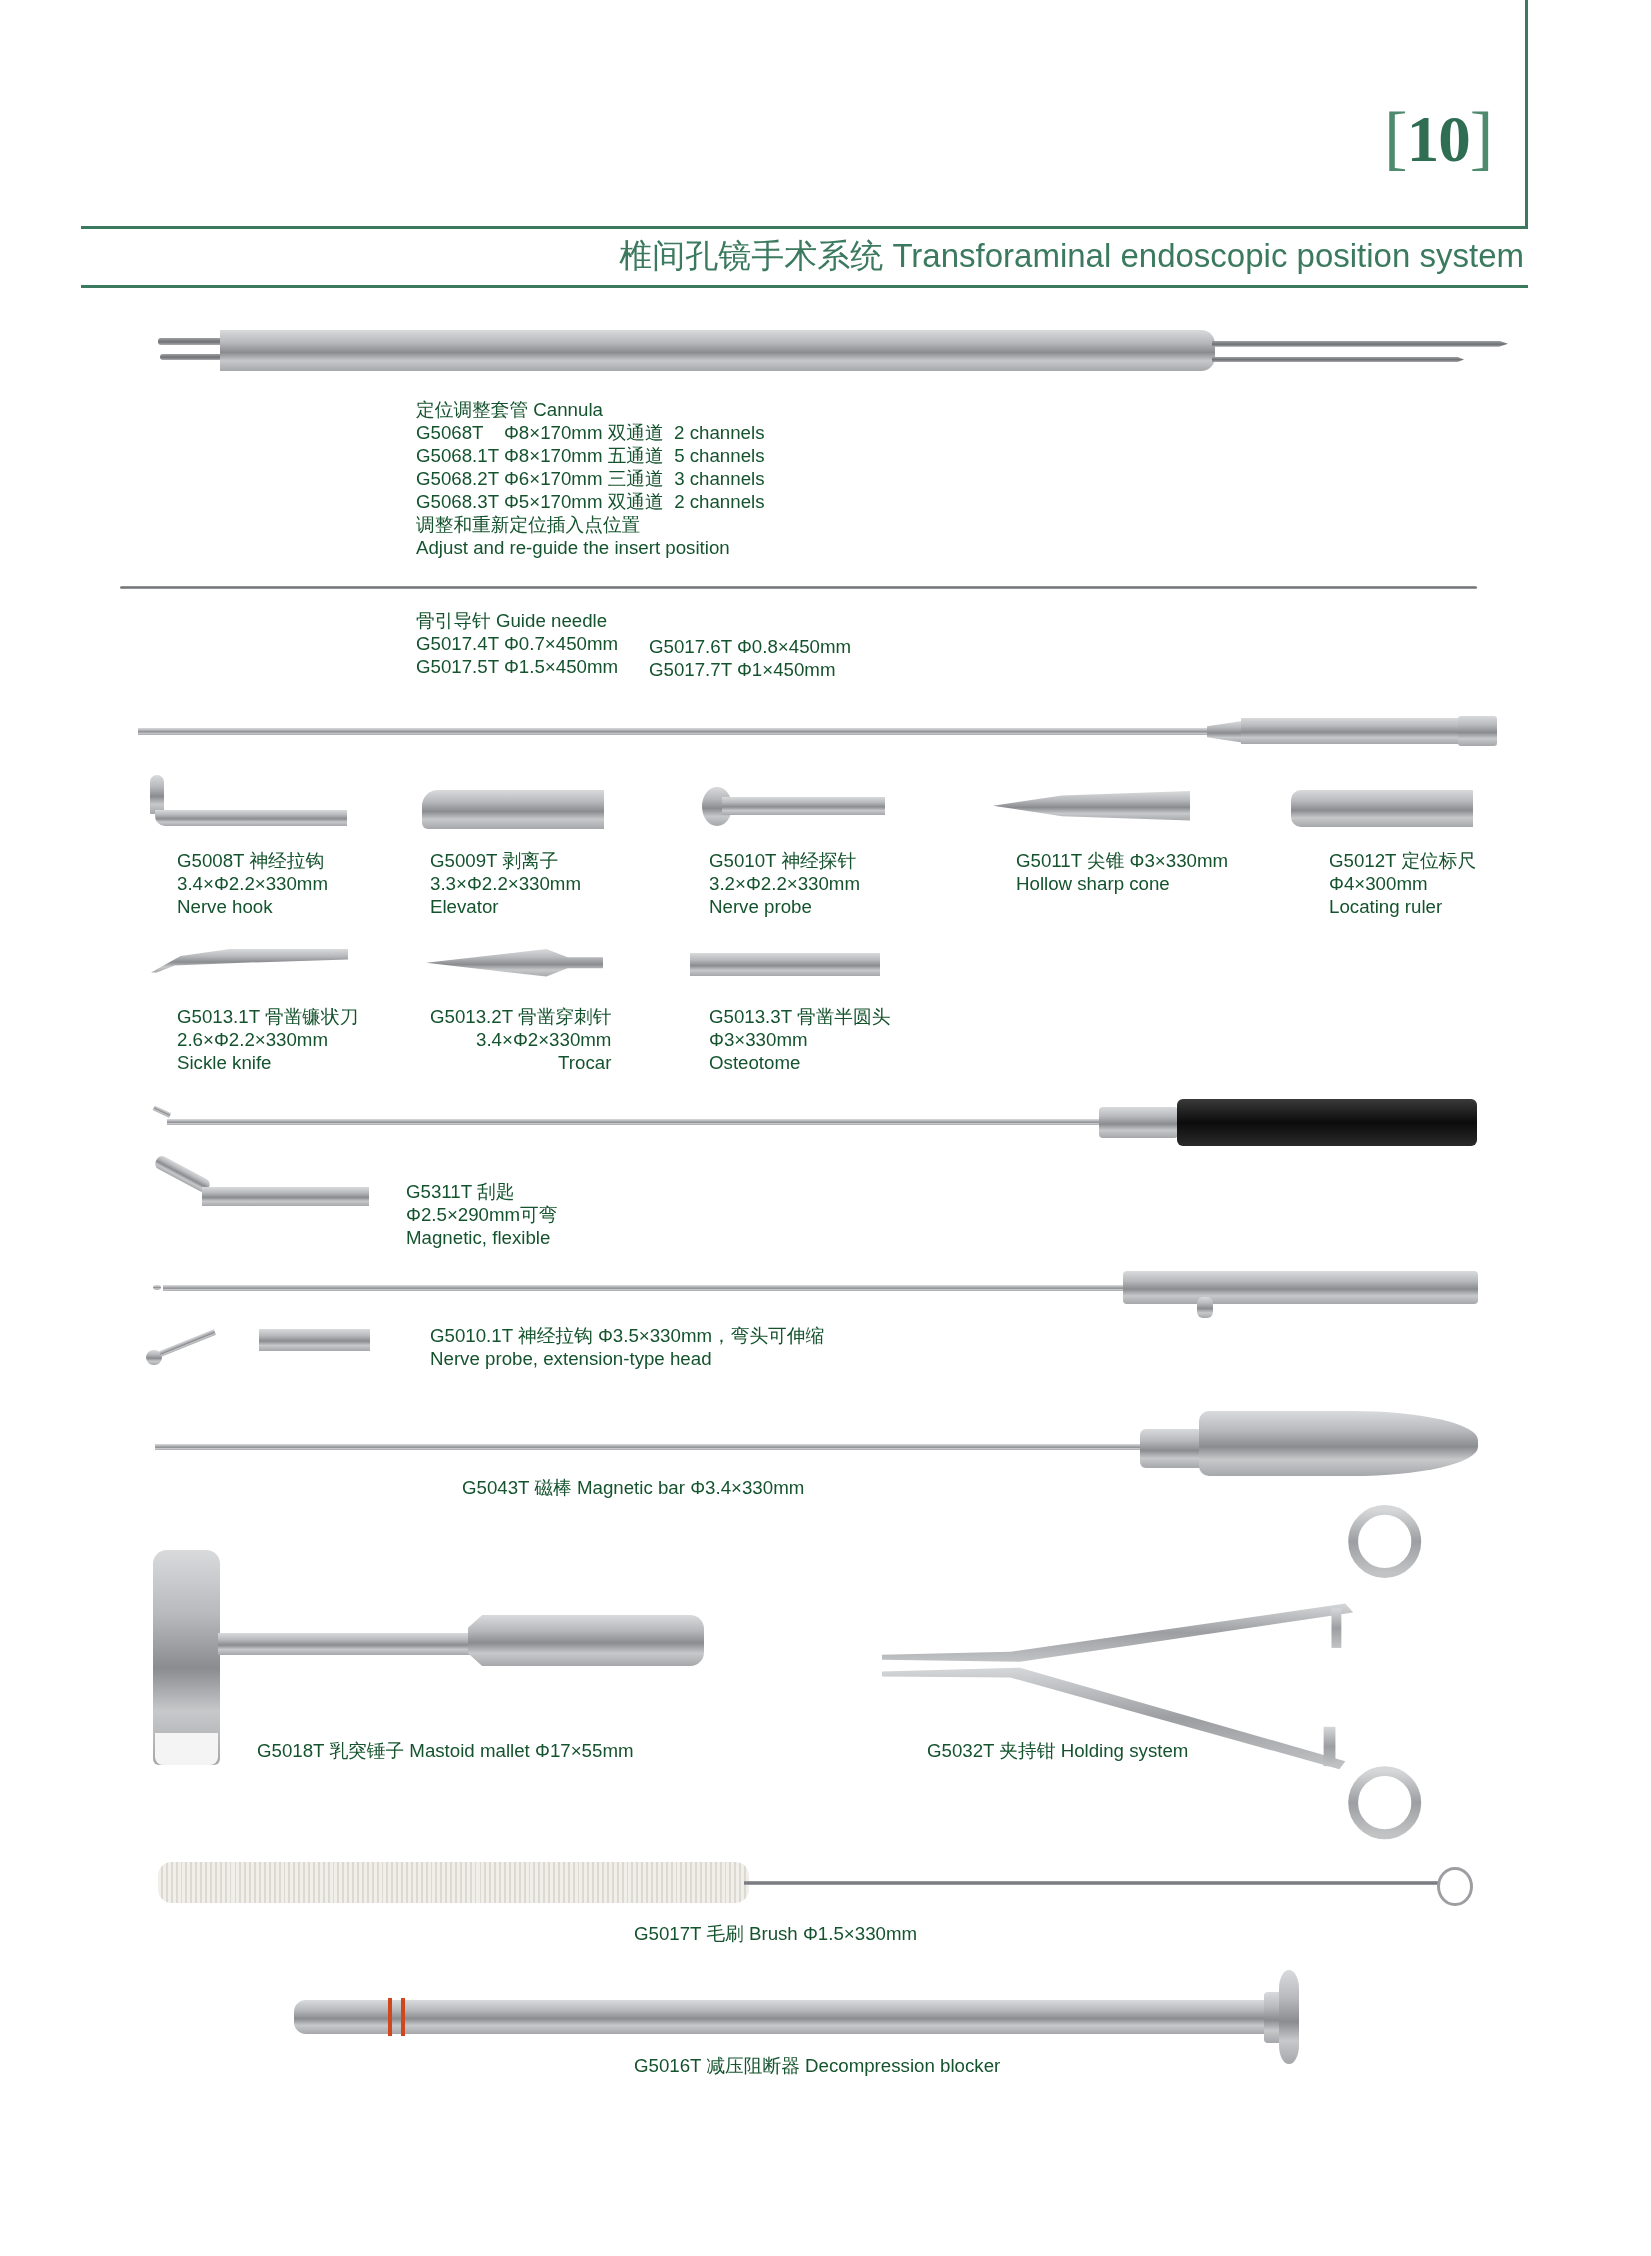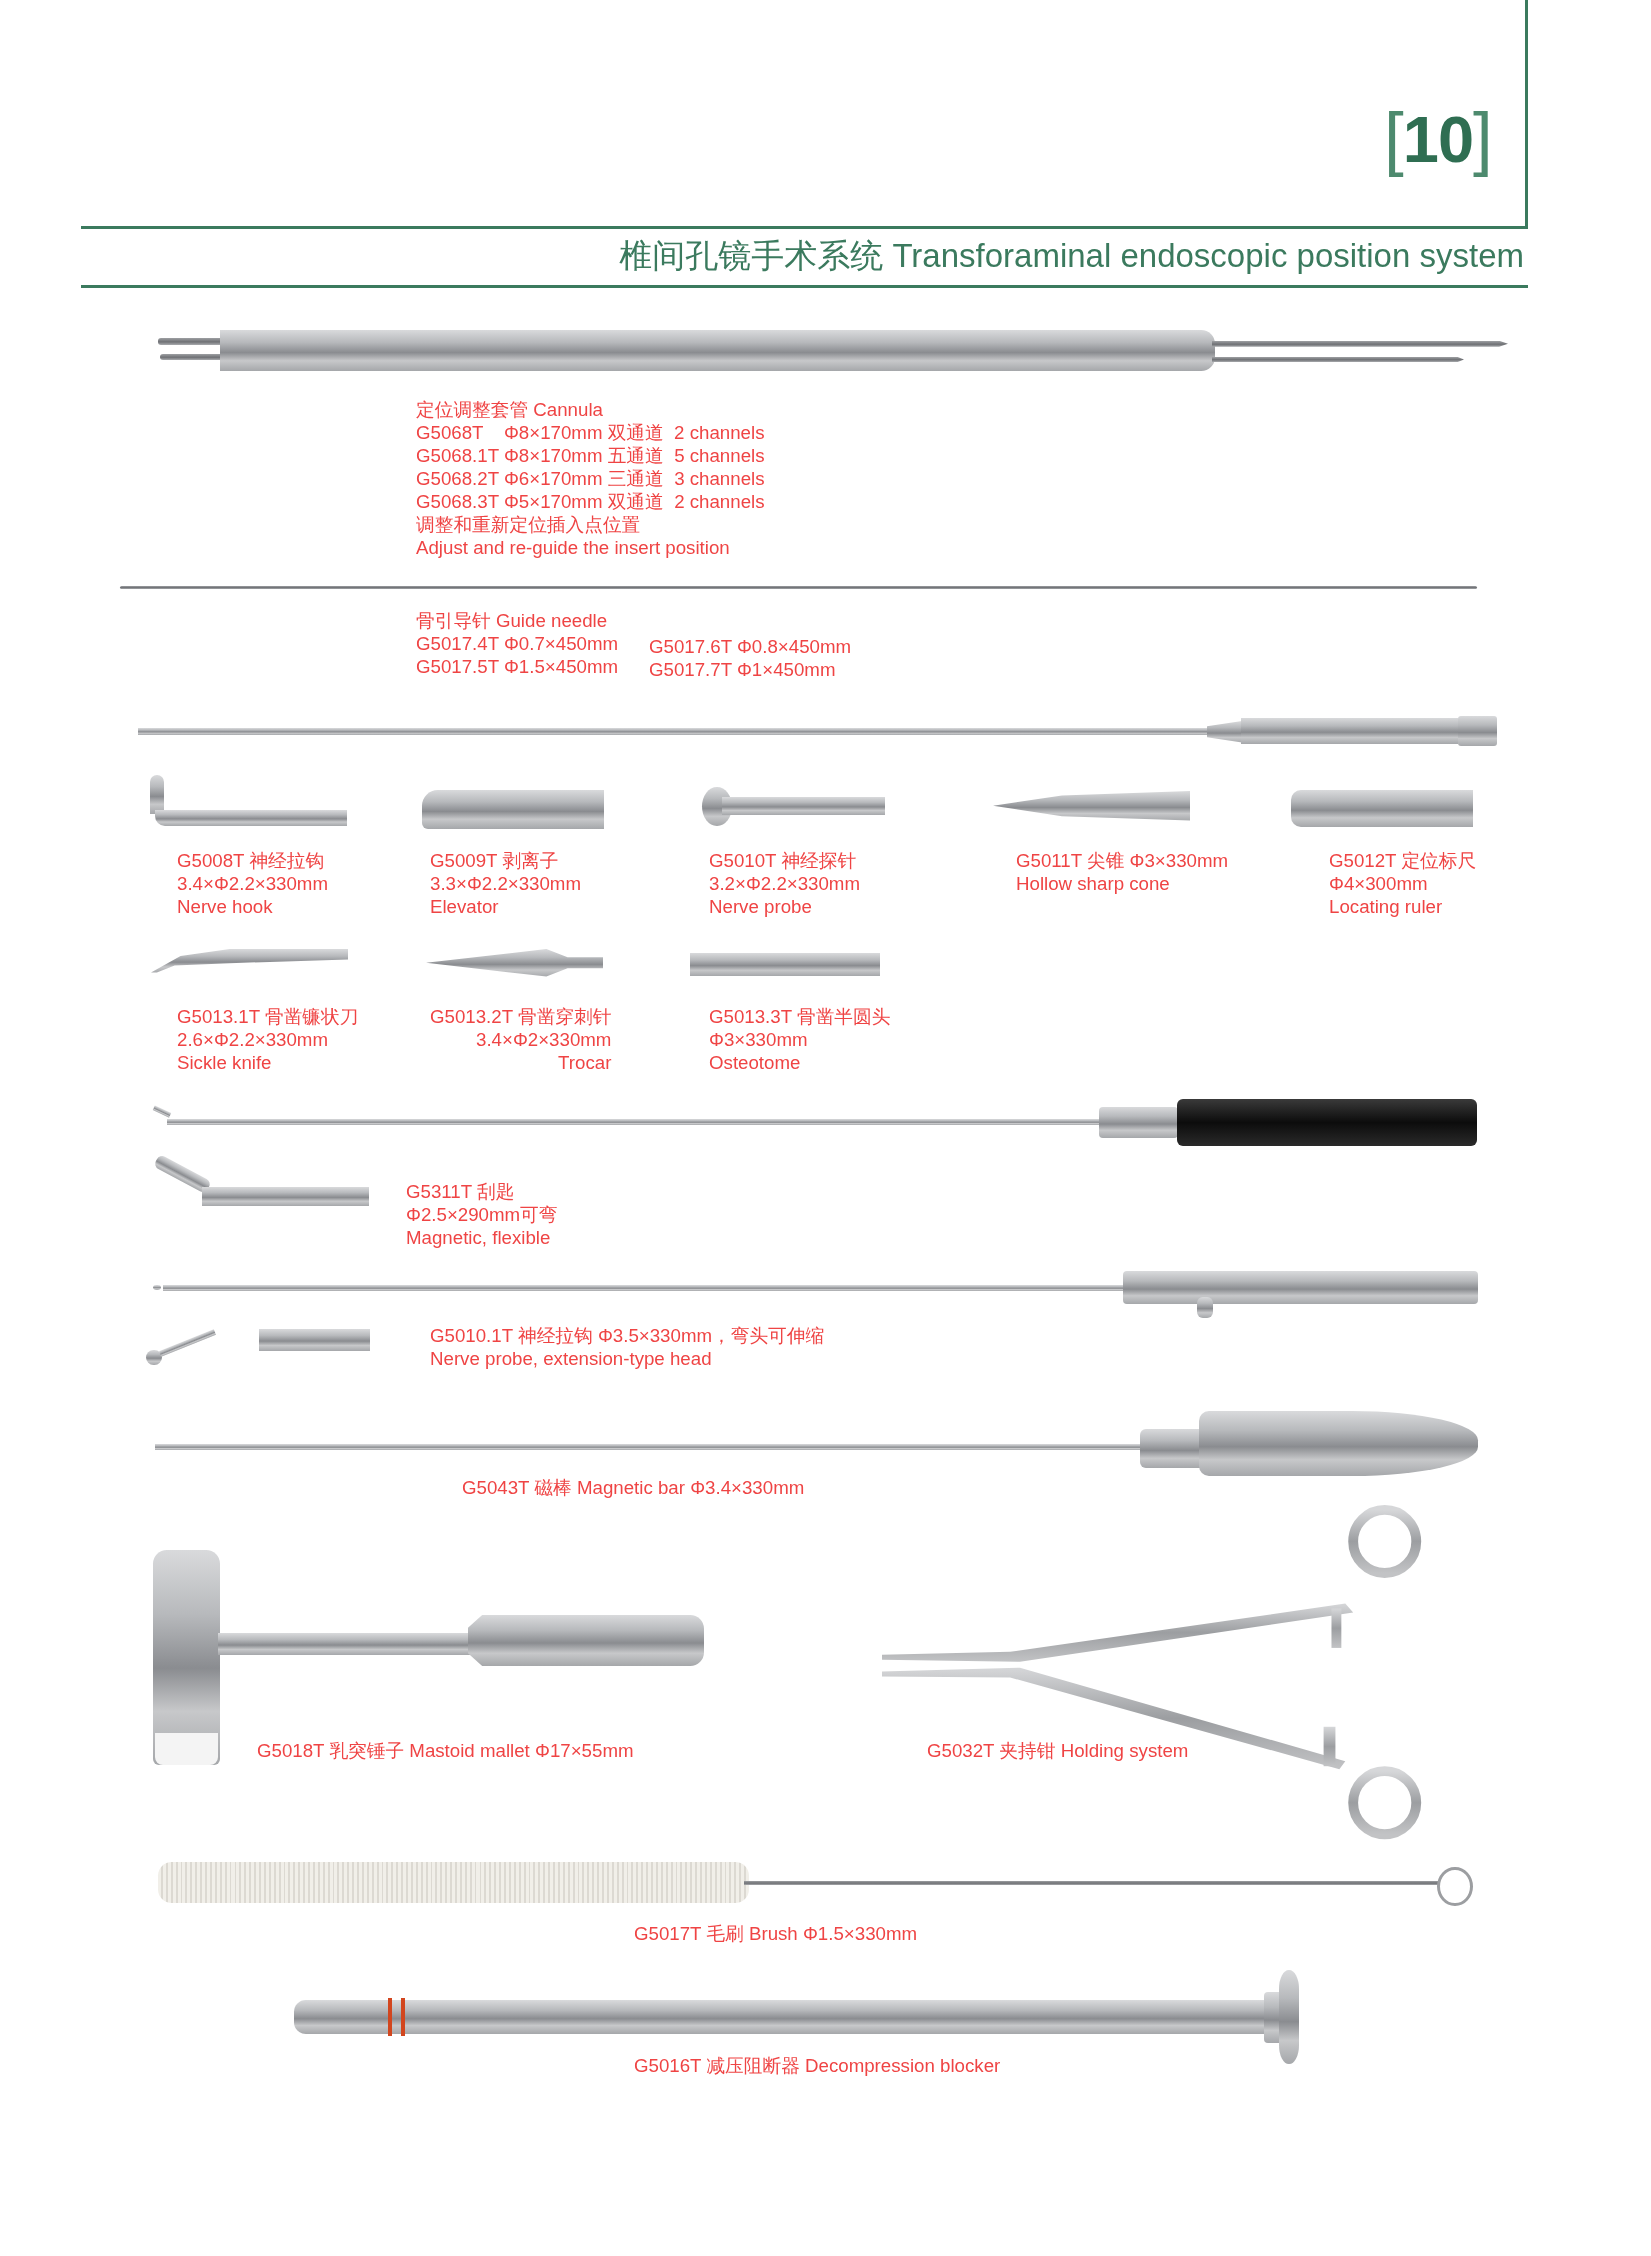--- a/index.html
+++ b/index.html
@@ -3,25 +3,25 @@
 <meta charset="utf-8">
 <style>
   html, body { margin:0; padding:0; background:#fff; }
   body { width:1652px; height:2257px; position:relative; overflow:hidden;
          font-family:"DejaVu Sans", "Liberation Sans", sans-serif; color:#2a2a2a; }
   .abs { position:absolute; }
   .frame-right { left:1525px; top:0; width:3px; height:229px; background:#3b7a5e; }
   .frame-top { left:81px; top:226px; width:1447px; height:3px; background:#3b7a5e; }
   .frame-bottom { left:81px; top:285px; width:1447px; height:3px; background:#3b7a5e; }
   .page-num { left:1384px; top:97px; font-size:65px; font-weight:bold; color:#2f6e52;
-              font-family:Liberation Sans, sans-serif; letter-spacing:-1px; }
+              font-family:Liberation Serif, serif; letter-spacing:-1px; }
   .page-num .br { font-weight:normal; color:#4d8a6e; font-size:71px; }
   .section-title { right:128px; top:234px; font-size:33px; color:#3b7a5e;
                    font-family:"Liberation Sans", sans-serif; white-space:nowrap; }
-  .txt { font-size:18.7px; line-height:23px; color:#ef4444; white-space:nowrap;
+  .txt { font-size:18.7px; line-height:23px; color:#14532d; white-space:nowrap;
          font-family:"Liberation Sans", sans-serif; }
   .txt div { white-space:pre; }
   .metal { background:linear-gradient(#d9dadc 0%, #b7b9bc 30%, #8a8c90 55%, #c7c8ca 75%, #a5a7aa 100%); }
   .metal-dark { background:linear-gradient(#9ea0a3, #6f7175 55%, #a9abae); }
   .black-handle { background:linear-gradient(#3a3a3a, #0c0c0c 50%, #2a2a2a); border-radius:5.9px; }
 </style>
 </head>
 <body>
 
 <div class="abs frame-right"></div>

